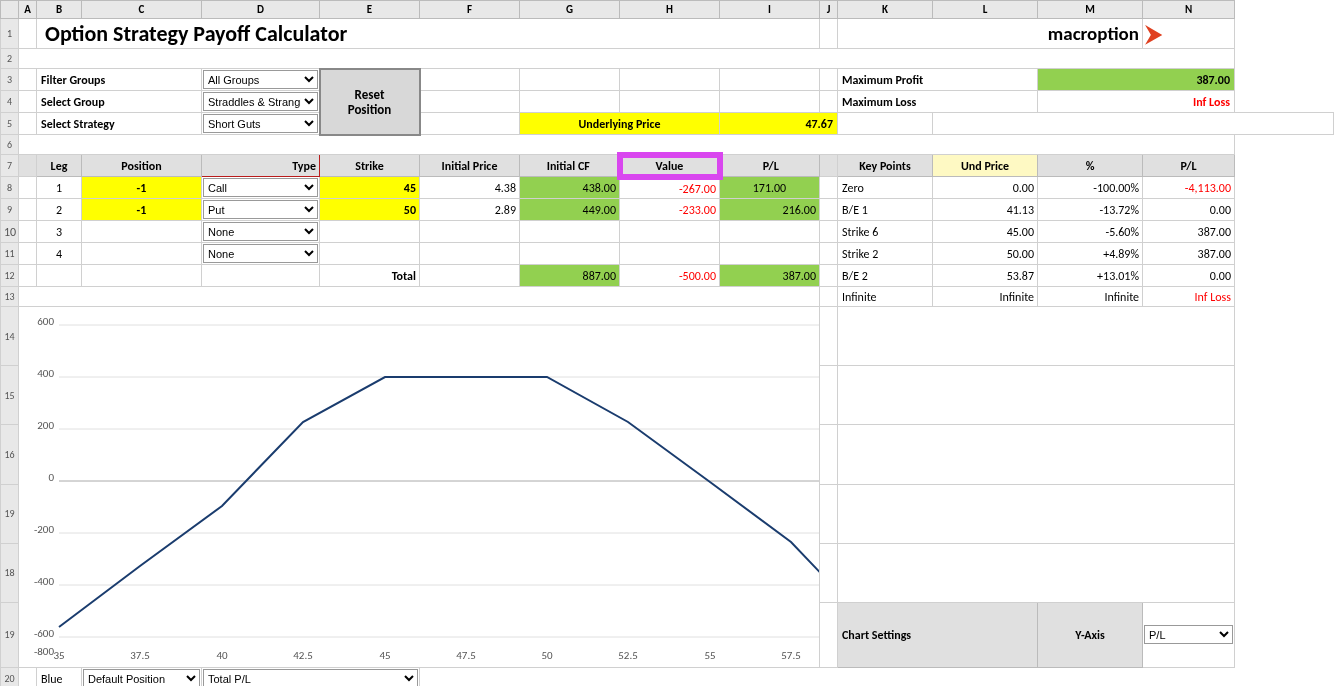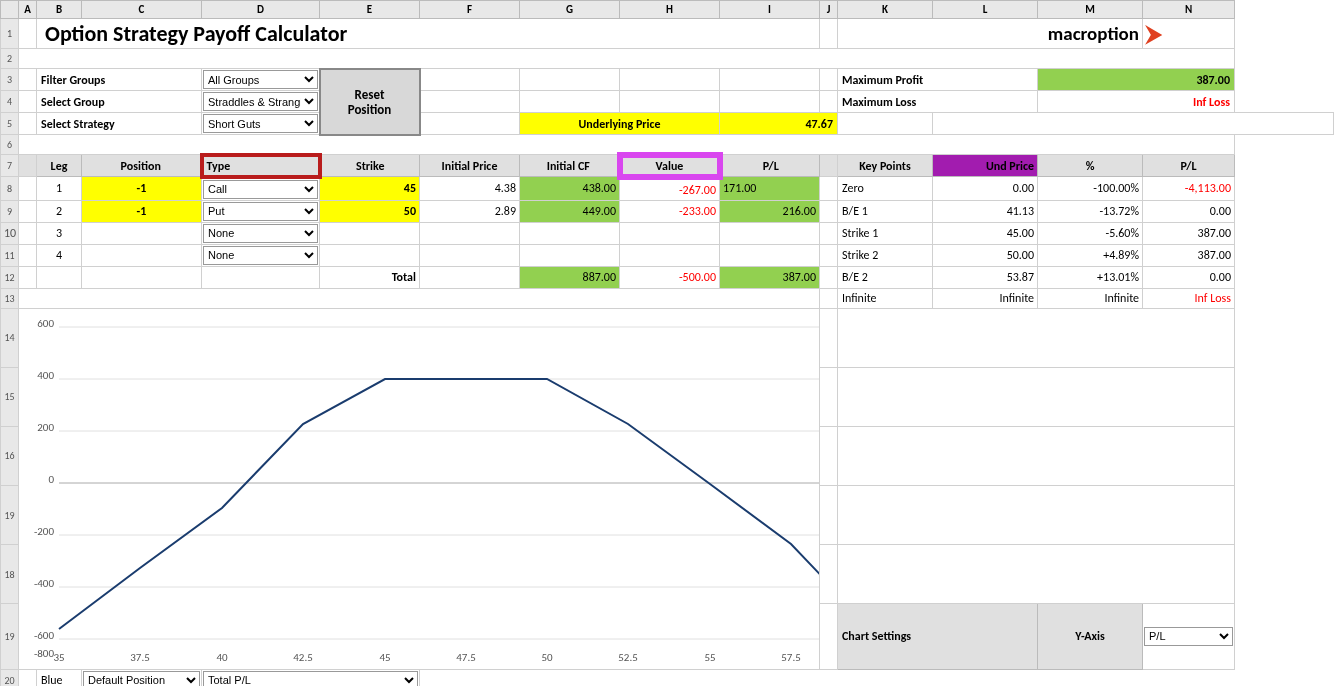--- a/index.html
+++ b/index.html
@@ -159,46 +159,46 @@
       <tr style="height:18px;">
         <td style="background:#e8e8e8;text-align:center;color:#555;font-size:10px;">6</td>
         <td colspan="14"></td>
       </tr>
 
       <tr style="height:22px;background:#e0e0e0;">
         <td style="background:#e8e8e8;text-align:center;color:#555;font-size:10px;">7</td>
         <td></td>
         <td style="font-weight:bold;text-align:center;background:#e0e0e0;border:1px solid #bbb;">Leg</td>
         <td style="font-weight:bold;text-align:center;background:#e0e0e0;border:1px solid #bbb;">Position</td>
-        <td style="font-weight:bold;text-align:left;background:#e0e0e0;border:4px solid #b91c1c;margin-top:43px;">Type</td>
+        <td style="font-weight:bold;text-align:right;background:#e0e0e0;border:1px solid #b91c1c;margin-top:43px;">Type</td>
         <td style="font-weight:bold;text-align:center;background:#e0e0e0;border:1px solid #bbb;">Strike</td>
         <td style="font-weight:bold;text-align:center;background:#e0e0e0;border:1px solid #bbb;">Initial Price</td>
         <td style="font-weight:bold;text-align:center;background:#e0e0e0;border:1px solid #bbb;">Initial CF</td>
         <td style="font-weight:bold;text-align:center;background:#e0e0e0;border:6px solid #d946ef;">Value</td>
         <td style="font-weight:bold;text-align:center;background:#e0e0e0;border:1px solid #bbb;">P/L</td>
         <td></td>
         <td style="font-weight:bold;text-align:center;background:#e0e0e0;border:1px solid #bbb;">Key Points</td>
-        <td style="font-weight:bold;text-align:right;background:#a21caf;border:1px solid #bbb;">Und Price</td>
+        <td style="font-weight:bold;text-align:center;background:#fef9c3;border:1px solid #bbb;">Und Price</td>
         <td style="font-weight:bold;text-align:center;background:#e0e0e0;border:1px solid #bbb;">%</td>
         <td style="font-weight:bold;text-align:center;background:#e0e0e0;border:1px solid #bbb;">P/L</td>
       </tr>
 
       <tr style="height:22px;">
         <td style="background:#e8e8e8;text-align:center;color:#555;font-size:10px;">8</td>
         <td></td>
         <td style="text-align:center;border:1px solid #d0d0d0;">1</td>
         <td style="background:#ffff00;text-align:center;font-weight:bold;border:1px solid #d0d0d0;">-1</td>
         <td style="border:1px solid #d0d0d0;padding:1px;">
           <select><option>Call</option></select>
         </td>
         <td style="background:#ffff00;text-align:right;font-weight:bold;border:1px solid #d0d0d0;padding-right:3px;">45</td>
         <td style="text-align:right;border:1px solid #d0d0d0;padding-right:3px;">4.38</td>
         <td style="background:#92d050;text-align:right;border:1px solid #d0d0d0;padding-right:3px;">438.00</td>
         <td style="color:#ff0000;text-align:right;border:1px solid #d0d0d0;padding-right:3px;">-267.00</td>
-        <td style="background:#92d050;text-align:left;border:1px solid #d0d0d0;padding-right:3px;">171.00</td>
+        <td style="background:#92d050;text-align:center;border:1px solid #d0d0d0;padding-right:3px;">171.00</td>
         <td></td>
         <td style="border:1px solid #d0d0d0;padding-left:4px;">Zero</td>
         <td style="text-align:right;border:1px solid #d0d0d0;padding-right:3px;">0.00</td>
         <td style="text-align:right;border:1px solid #d0d0d0;padding-right:3px;">-100.00%</td>
         <td style="color:#ff0000;text-align:right;border:1px solid #d0d0d0;padding-right:3px;">-4,113.00</td>
       </tr>
 
       <tr style="height:22px;">
         <td style="background:#e8e8e8;text-align:center;color:#555;font-size:10px;">9</td>
         <td></td>
@@ -226,21 +226,21 @@
         <td style="border:1px solid #d0d0d0;"></td>
         <td style="border:1px solid #d0d0d0;padding:1px;">
           <select><option>None</option></select>
         </td>
         <td style="border:1px solid #d0d0d0;"></td>
         <td style="border:1px solid #d0d0d0;"></td>
         <td style="border:1px solid #d0d0d0;"></td>
         <td style="border:1px solid #d0d0d0;"></td>
         <td style="border:1px solid #d0d0d0;"></td>
         <td></td>
-        <td style="border:1px solid #d0d0d0;padding-left:4px;">Strike 1</td>
+        <td style="border:1px solid #d0d0d0;padding-left:4px;">Strike 6</td>
         <td style="text-align:right;border:1px solid #d0d0d0;padding-right:3px;">45.00</td>
         <td style="text-align:right;border:1px solid #d0d0d0;padding-right:3px;">-5.60%</td>
         <td style="text-align:right;border:1px solid #d0d0d0;padding-right:3px;">387.00</td>
       </tr>
 
       <tr style="height:22px;">
         <td style="background:#e8e8e8;text-align:center;color:#555;font-size:10px;">11</td>
         <td></td>
         <td style="text-align:center;border:1px solid #d0d0d0;">4</td>
         <td style="border:1px solid #d0d0d0;"></td>

